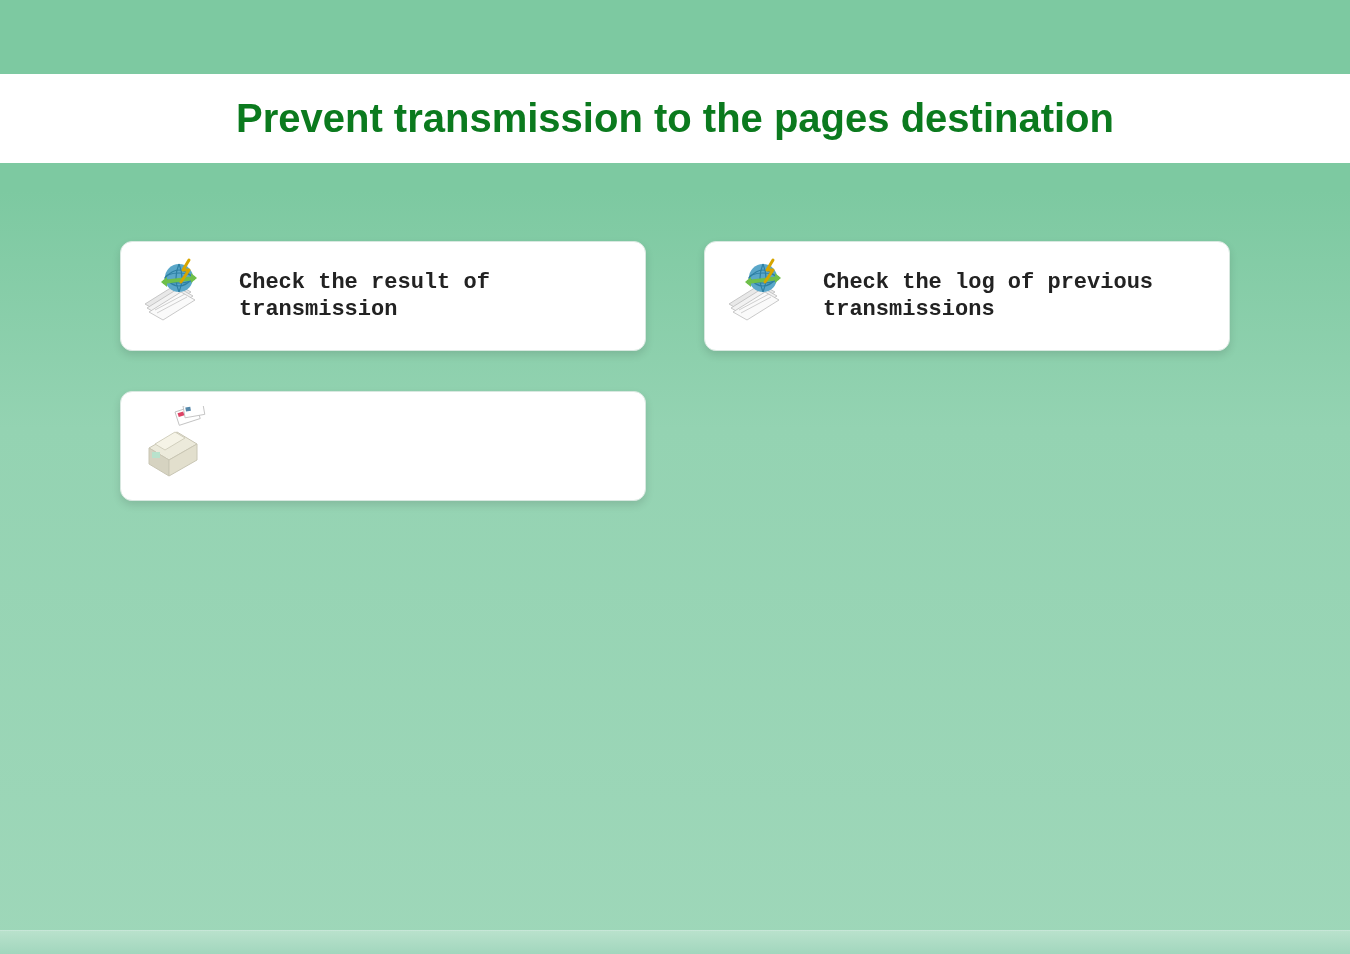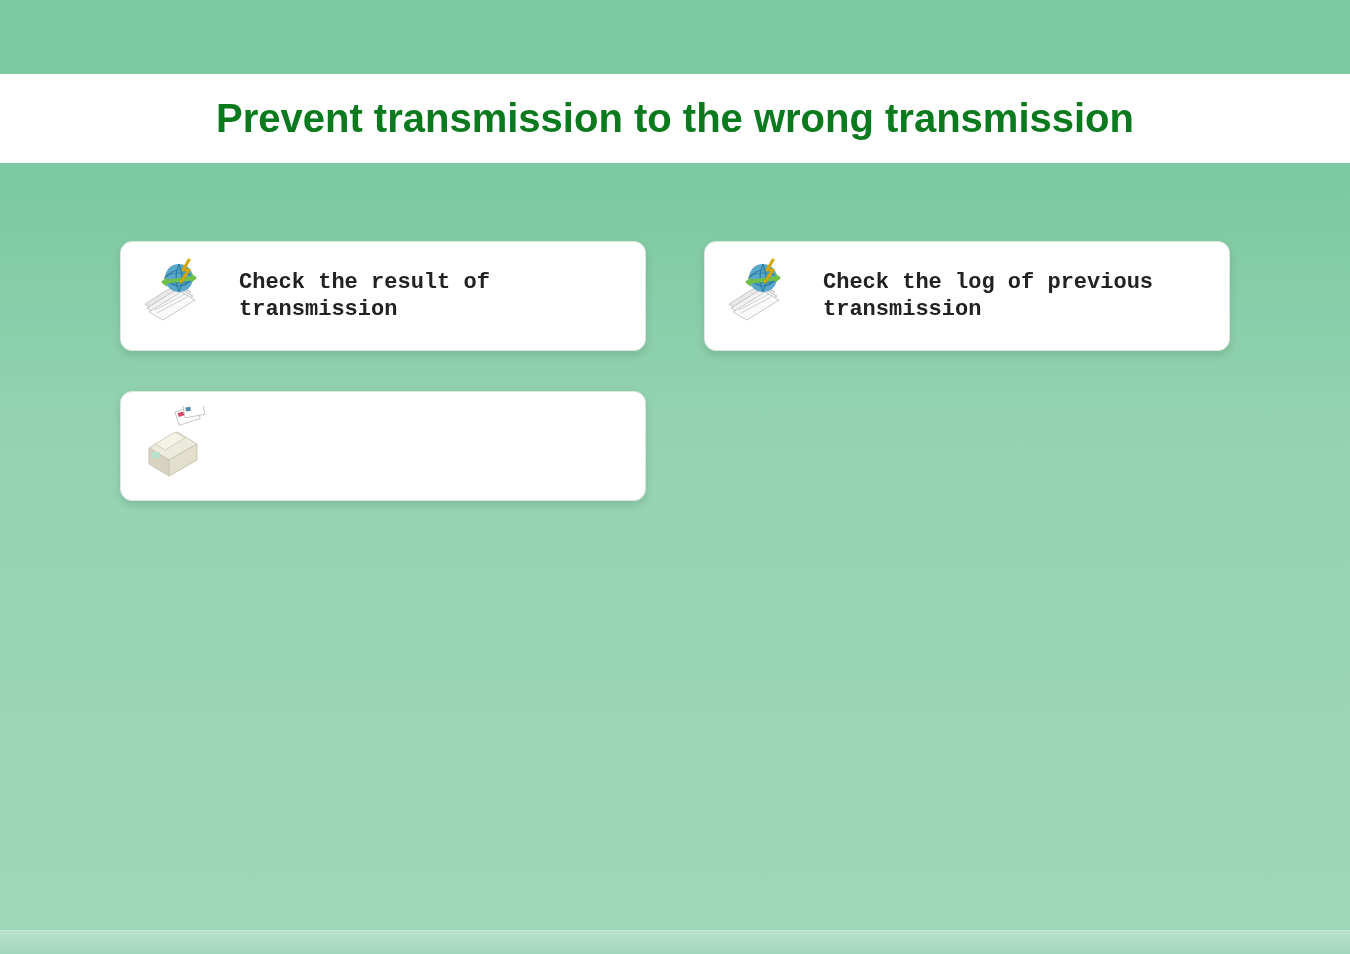--- a/index.html
+++ b/index.html
@@ -84,21 +84,21 @@
       background: linear-gradient(to bottom, #b9e2cc 0%, #a1d6bd 100%);
       border-top: 1px solid rgba(255,255,255,0.4);
     }
   </style>
 </head>
 <body>
 
 <div class="header-spacer"></div>
 
 <div class="title-bar">
-  <div class="title-text">Prevent transmission to the wrong transmission</div>
+  <div class="title-text">Prevent transmission to the pages destination</div>
 </div>
 
 <div class="content">
 
   <div class="option-card">
     <div class="icon-wrap">
       <svg viewBox="0 0 80 80">
 
         <g transform="translate(10,28)">
           <polygon points="0,20 32,0 46,8 14,28" fill="#e8e8e8" stroke="#bbb" stroke-width="0.8"></polygon>
@@ -140,21 +140,21 @@
         <path d="M30 22 Q44 6 58 22" fill="none" stroke="#2d7fa3" stroke-width="1.2"></path>
         <path d="M30 22 Q44 38 58 22" fill="none" stroke="#2d7fa3" stroke-width="1.2"></path>
         <path d="M44 8 Q50 22 44 36" fill="none" stroke="#2d7fa3" stroke-width="1.2"></path>
         <path d="M44 8 Q38 22 44 36" fill="none" stroke="#2d7fa3" stroke-width="1.2"></path>
         <path d="M28 24 L60 20 L60 24 L28 28 Z" fill="#6fbf4a"></path>
         <polygon points="26,26 32,21 32,31" fill="#6fbf4a"></polygon>
         <polygon points="62,22 56,17 56,27" fill="#6fbf4a"></polygon>
         <polyline points="54,4 48,14 54,14 46,26" fill="none" stroke="#d6a500" stroke-width="3" stroke-linejoin="round" stroke-linecap="round"></polyline>
       </svg>
     </div>
-    <div class="option-label">Check the log of previous transmission</div>
+    <div class="option-label">Check the log of previous transmissions</div>
   </div>
 
   <div class="option-card">
     <div class="icon-wrap">
       <svg viewBox="0 0 80 80">
 
         <g transform="translate(14,24)">
           <polygon points="0,18 28,2 48,14 20,30" fill="#eceadb" stroke="#c9c6b4" stroke-width="1"></polygon>
           <polygon points="0,18 20,30 20,46 0,34" fill="#d6d3c1" stroke="#c9c6b4" stroke-width="1"></polygon>
           <polygon points="20,30 48,14 48,30 20,46" fill="#e2dfcd" stroke="#c9c6b4" stroke-width="1"></polygon>

